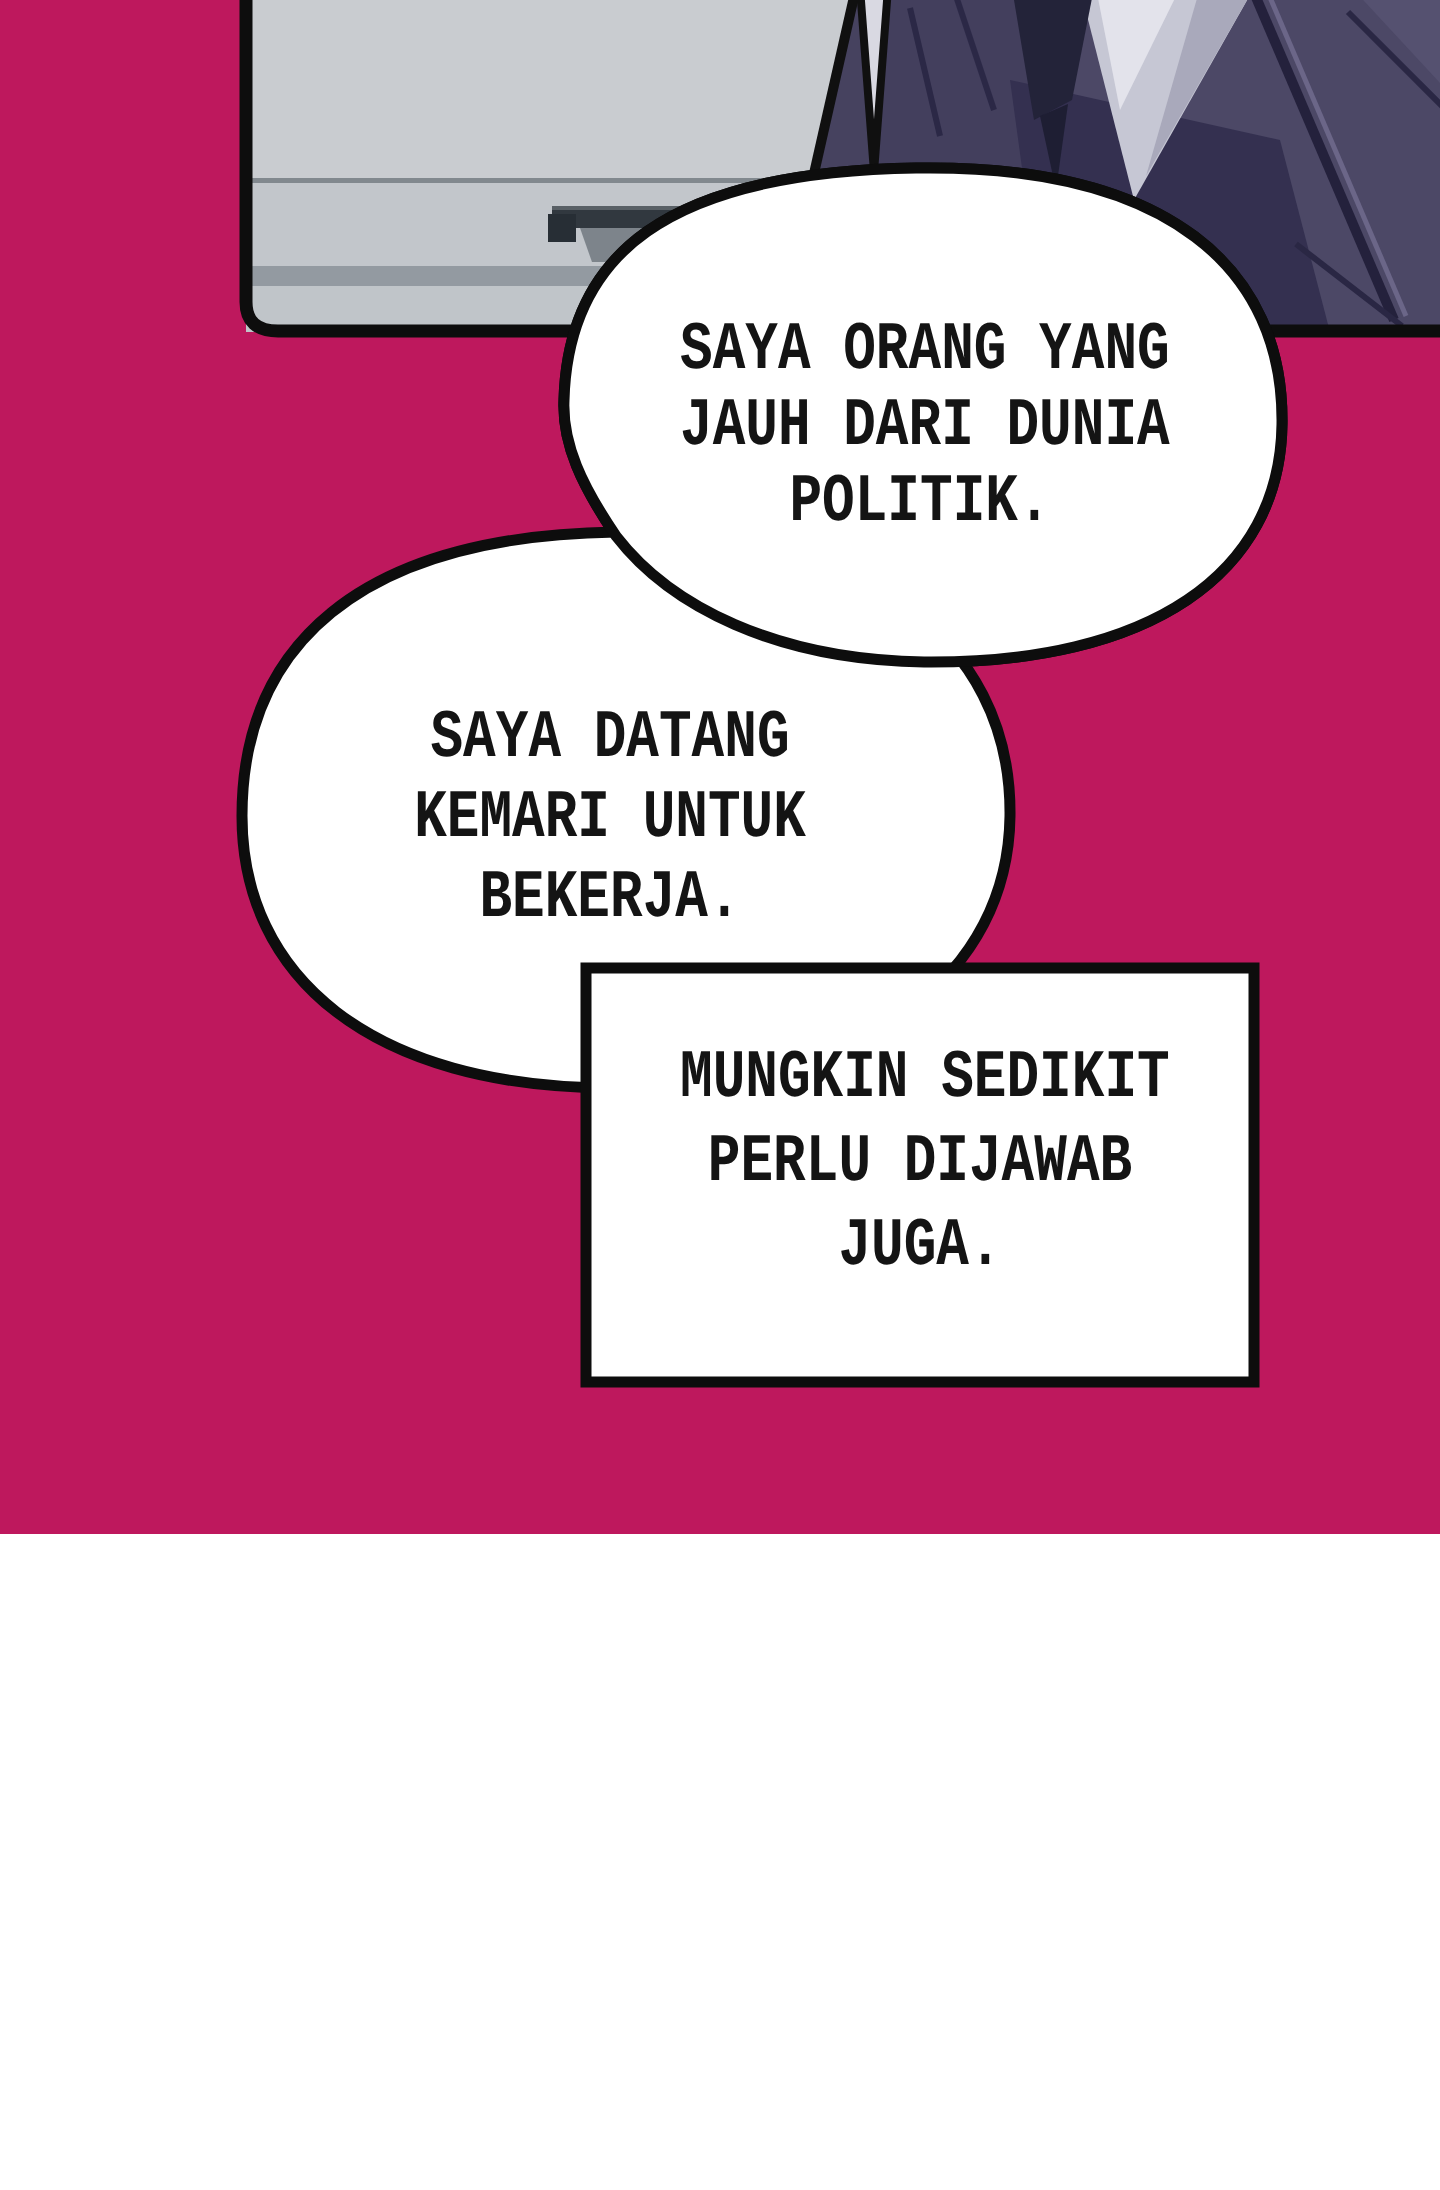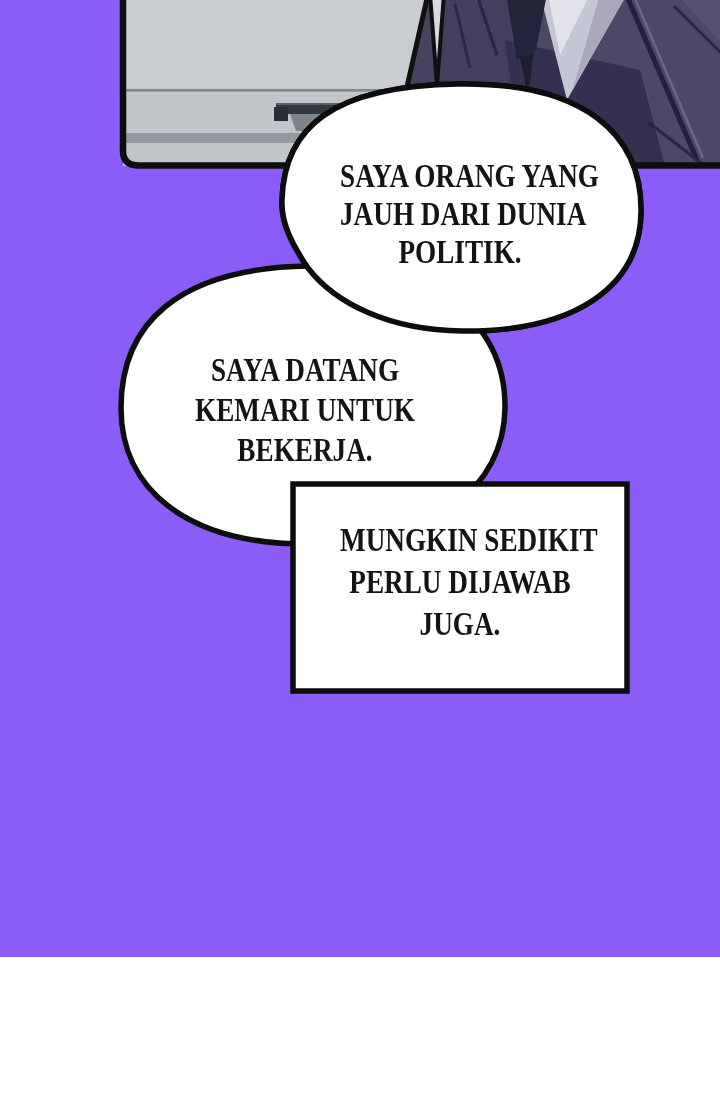--- a/index.html
+++ b/index.html
@@ -1,21 +1,21 @@
 <!DOCTYPE html>
 <html><head>
 <meta charset="utf-8">
 <style>
   html,body{margin:0;padding:0;background:#ffffff;}
   .stage{
     position:relative;
-    width:720px;height:957px;
-    background:#8b5cf6;
+    width:720px;height:767px;
+    background:#be185d;
     overflow:hidden;
-    font-family:Liberation Serif, serif;
+    font-family:Liberation Mono, monospace;
   }
   .stage svg{position:absolute;left:0;top:0;}
   .dialogue{
     position:absolute;
     width:300px;
     text-align:center;
     font-weight:bold;
     font-size:34px;
     color:#141414;
     transform:scaleX(0.8);

